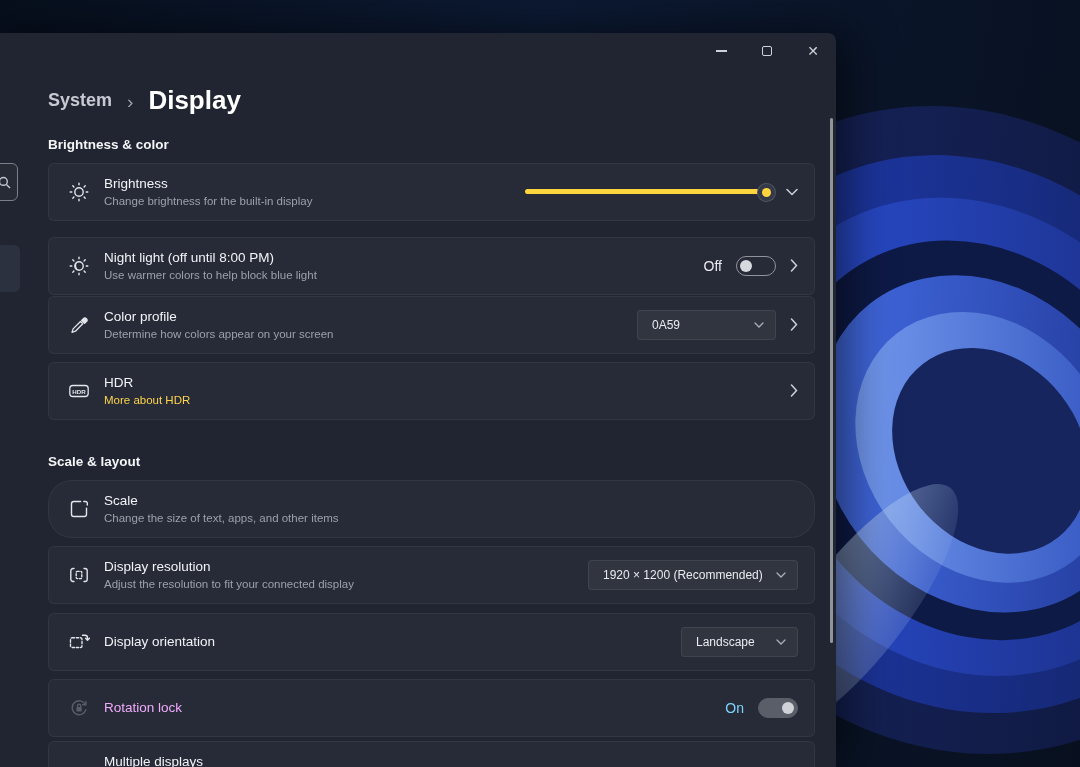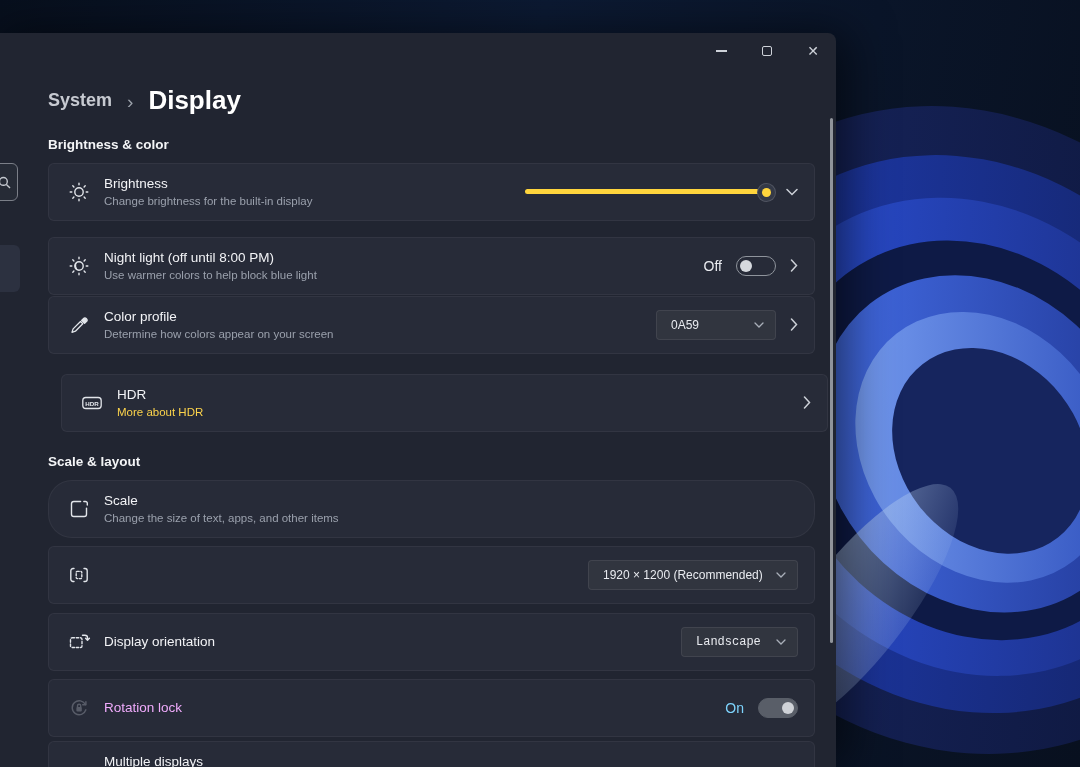--- a/index.html
+++ b/index.html
@@ -63,23 +63,23 @@
   .row-link  { font-size:11.5px; font-weight:400; color:#fcd34b; line-height:13px; }
   .controls { margin-left:auto; display:flex; align-items:center; gap:14px; }
 
   .chev-right, .chev-down { display:flex; align-items:center; }
 
   .dropdown {
     height:30px; background:#31353f; border:1px solid rgba(255,255,255,.08);
     border-radius:4px; display:flex; align-items:center; justify-content:space-between;
     padding:0 11px 0 14px; color:#e9ebf0; font-size:12px;
   }
-  .dd-sm { width:120px;gap:16px; }
+  .dd-sm { width:139px;gap:16px; }
   .dd-res { width:210px; }
-  .dd-or { width:117px;font-family:Liberation Mono, monospace; }
+  .dd-or { width:117px; }
 
   .toggle-label { font-size:14px; color:#e9ebf0; }
   .toggle { position:relative; width:40px; height:20px; border-radius:10px; }
   .toggle.off { border:1px solid #8f949c; background:transparent; }
   .toggle.off .knob { position:absolute; left:3px; top:3px; width:12px; height:12px; border-radius:50%; background:#d6d9de; }
   .toggle.on-disabled { background:#595e68; border:1px solid #595e68; }
   .toggle.on-disabled .knob { position:absolute; right:3px; top:3px; width:12px; height:12px; border-radius:50%; background:#cfd2d7; }
 
   .slider { position:relative; width:247px; height:20px; display:flex; align-items:center; }
   .slider .track { width:100%; height:4.5px; border-radius:3px; background:#ffd53d; }
@@ -240,21 +240,21 @@
             </svg>
         </div>
         <span class="chev-right">
           <svg width="8" height="13" viewBox="0 0 8 13" fill="none" stroke="#ccd0d7" stroke-width="1.5" stroke-linecap="round">
               <path d="M1.5 1l5 5.5-5 5.5"></path>
             </svg>
         </span>
       </div>
     </div>
 
-    <div class="card" style="top:341px;margin-left:13px;">
+    <div class="card" style="top:329px;">
       <div class="icon-cell">
         <svg width="24" height="24" viewBox="0 0 24 24" fill="none">
           <rect x="2.8" y="6.5" width="18.4" height="11" rx="3" stroke="#e2e5ea" stroke-width="1.3"></rect>
           <text x="12" y="14.8" text-anchor="middle" font-size="6.2" font-weight="bold" fill="#e2e5ea" font-family="Liberation Sans, sans-serif">HDR</text>
         </svg>
       </div>
       <div class="txt">
         <span class="row-title">HDR</span>
         <span class="row-link">More about HDR</span>
       </div>
@@ -282,20 +282,24 @@
       </div>
     </div>
 
     <div class="card" style="top:513px;">
       <div class="icon-cell">
         <svg width="24" height="24" viewBox="0 0 24 24" fill="none" stroke="#e2e5ea" stroke-width="1.4" stroke-linecap="round">
           <path d="M7 5.5H6a2.2 2.2 0 0 0-2.2 2.2v8.6A2.2 2.2 0 0 0 6 18.5h1"></path>
           <path d="M17 5.5h1a2.2 2.2 0 0 1 2.2 2.2v8.6A2.2 2.2 0 0 1 18 18.5h-1"></path>
           <rect x="9.2" y="8.4" width="5.6" height="7.2" rx="1" stroke-dasharray="2 1.7"></rect>
         </svg>
+      </div>
+      <div class="txt">
+        <span class="row-title">Display resolution</span>
+        <span class="row-sub">Adjust the resolution to fit your connected display</span>
       </div>
       <div class="controls">
         <div class="dropdown dd-res">
           <span>1920 × 1200 (Recommended)</span>
           <svg width="10" height="6" viewBox="0 0 10 6" fill="none" stroke="#a9afb9" stroke-width="1.3" stroke-linecap="round">
               <path d="M1 1l4 4 4-4"></path>
             </svg>
         </div>
       </div>
     </div>

